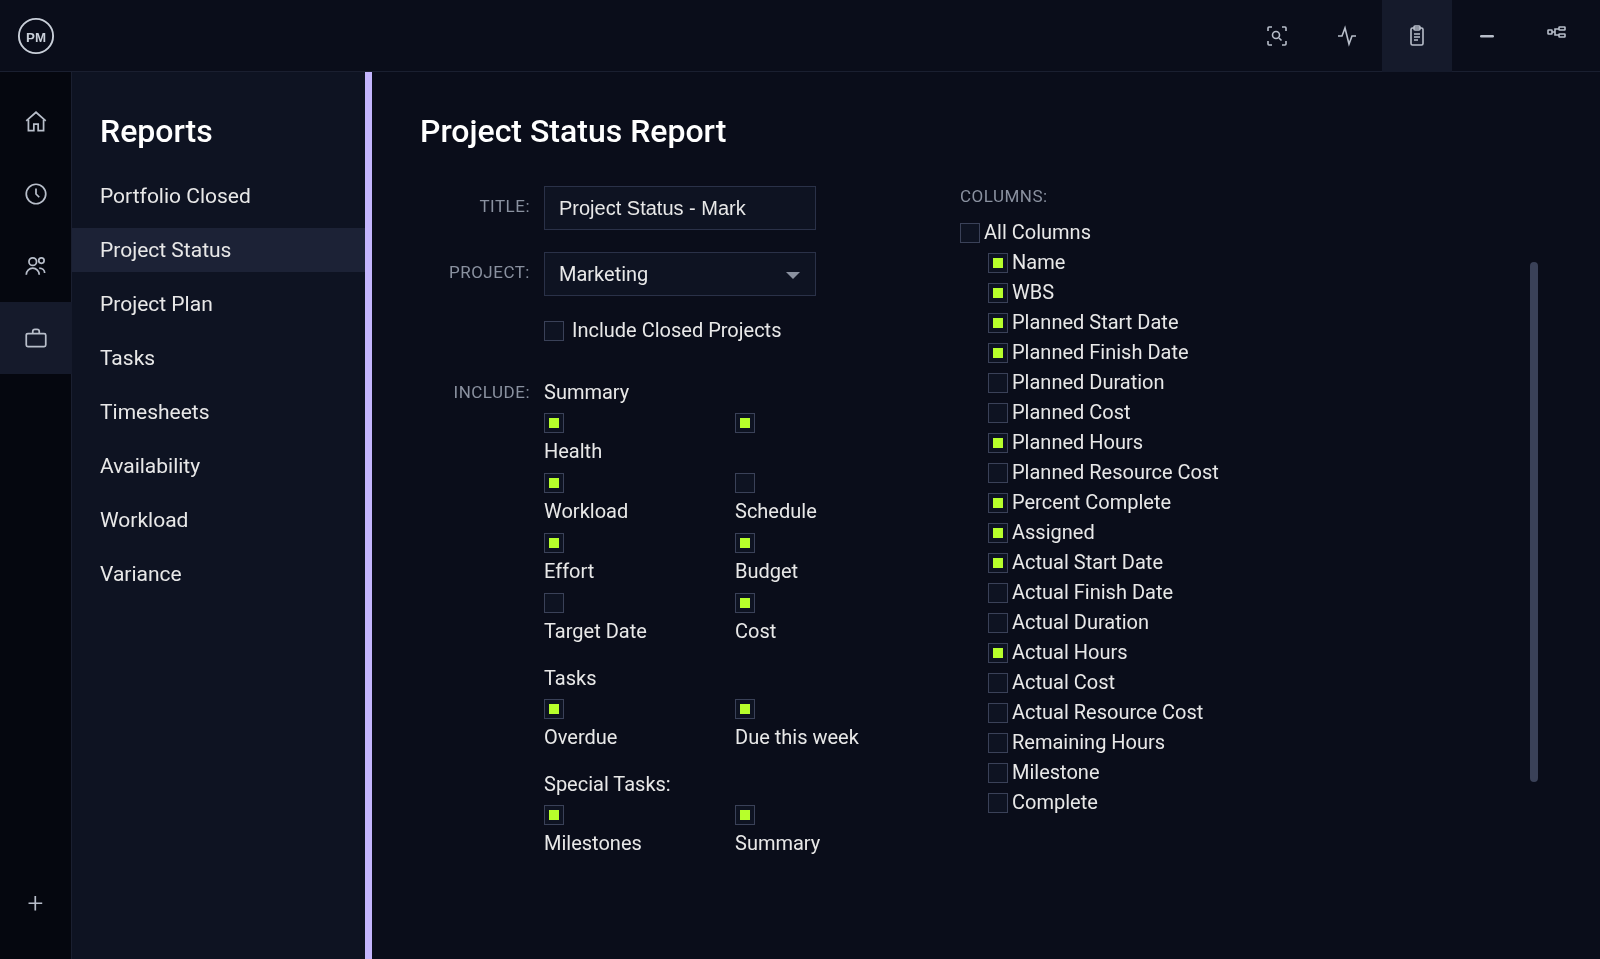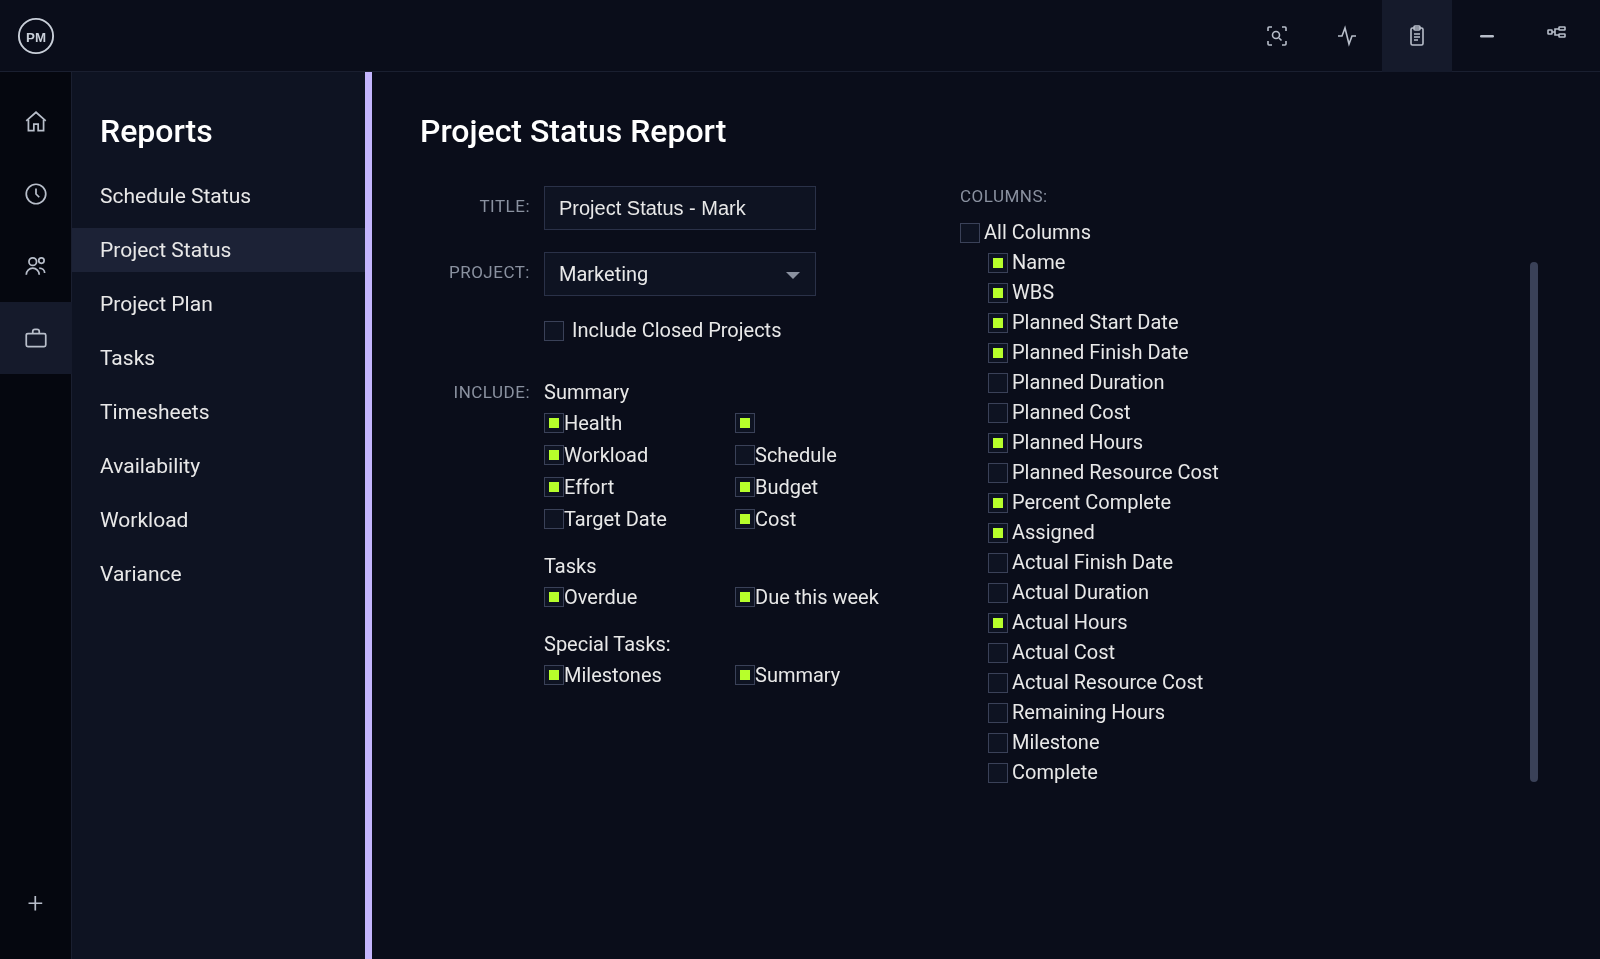--- a/index.html
+++ b/index.html
@@ -173,21 +173,21 @@
 .cb-row .cb-label { font-size: 20px; color: #e8e8e8; text-align: right; }
 
 .include-block { font-size: 20px; color: #e8e8e8; }
 .section-heading { margin: 8px 0 6px 0; }
 .include-grid {
   display: grid;
   grid-template-columns: 1fr 1fr;
   column-gap: 6px;
   row-gap: 6px;
 }
-.inc-item { display: flex; align-items: flex-start; }
+.inc-item { display: flex; gap: 8px; align-items: flex-start; flex-direction: column; }
 .inc-item .lbl { line-height: 1.3; }
 
 .columns-panel { }
 .columns-label {
   color: #8a91a0;
   font-size: 17px;
   letter-spacing: 0.5px;
   margin-bottom: 14px;
 }
 .columns-list { }
@@ -287,21 +287,21 @@
         </svg>
     </div>
     <div class="leftrail-bottom leftrail-item">
       <span class="plus">+</span>
     </div>
   </div>
 
   <div class="sidebar">
     <div class="sidebar-title">Reports</div>
     <div id="sidebar-items">
-        <div class="sidebar-item">Schedule Status</div>
+        <div class="sidebar-item">Portfolio Closed</div>
         <div class="sidebar-item active">Project Status</div>
         <div class="sidebar-item">Project Plan</div>
         <div class="sidebar-item">Tasks</div>
         <div class="sidebar-item">Timesheets</div>
         <div class="sidebar-item">Availability</div>
         <div class="sidebar-item">Workload</div>
         <div class="sidebar-item">Variance</div>
       </div>
   </div>
 
@@ -438,20 +438,24 @@
               </div>
               <div class="col-row indent">
                 <span class="cb checked"></span>
                 <span class="lbl">Percent Complete</span>
               </div>
               <div class="col-row indent">
                 <span class="cb checked"></span>
                 <span class="lbl">Assigned</span>
               </div>
               <div class="col-row indent">
+                <span class="cb checked"></span>
+                <span class="lbl">Actual Start Date</span>
+              </div>
+              <div class="col-row indent">
                 <span class="cb"></span>
                 <span class="lbl">Actual Finish Date</span>
               </div>
               <div class="col-row indent">
                 <span class="cb"></span>
                 <span class="lbl">Actual Duration</span>
               </div>
               <div class="col-row indent">
                 <span class="cb checked"></span>
                 <span class="lbl">Actual Hours</span>

